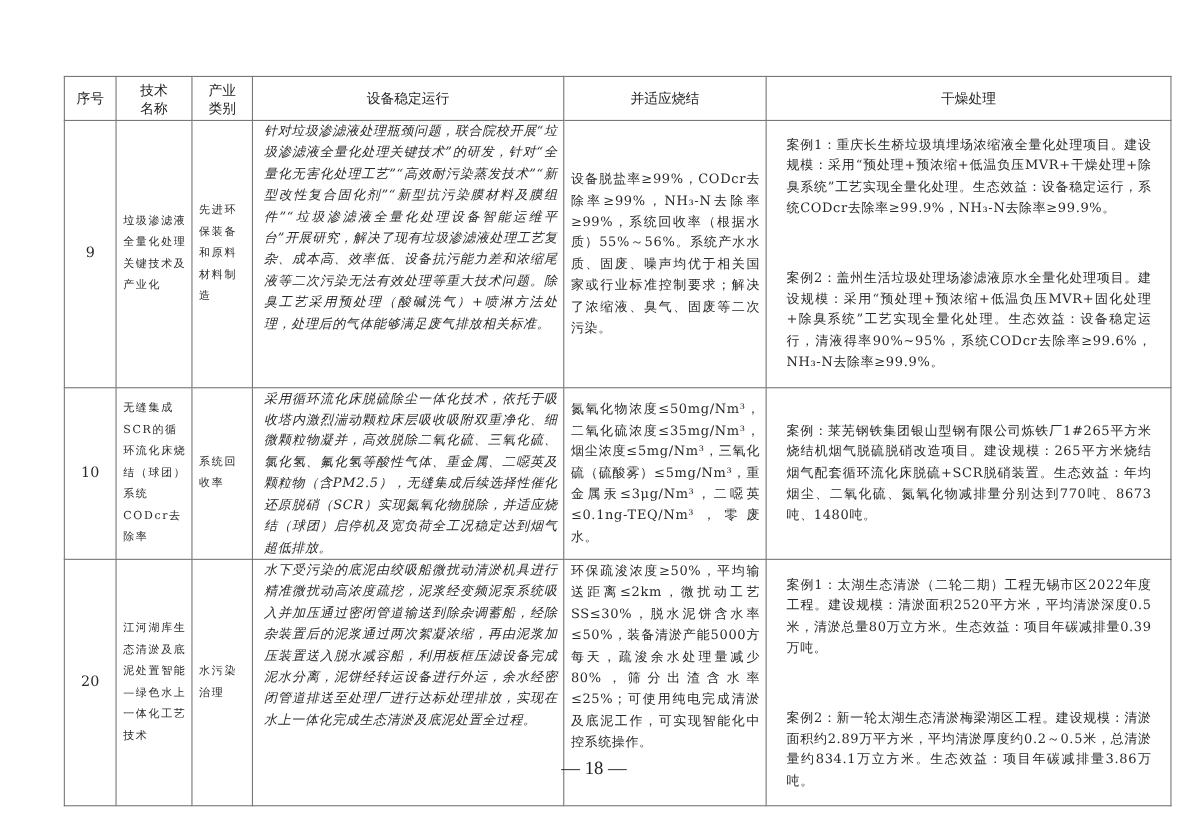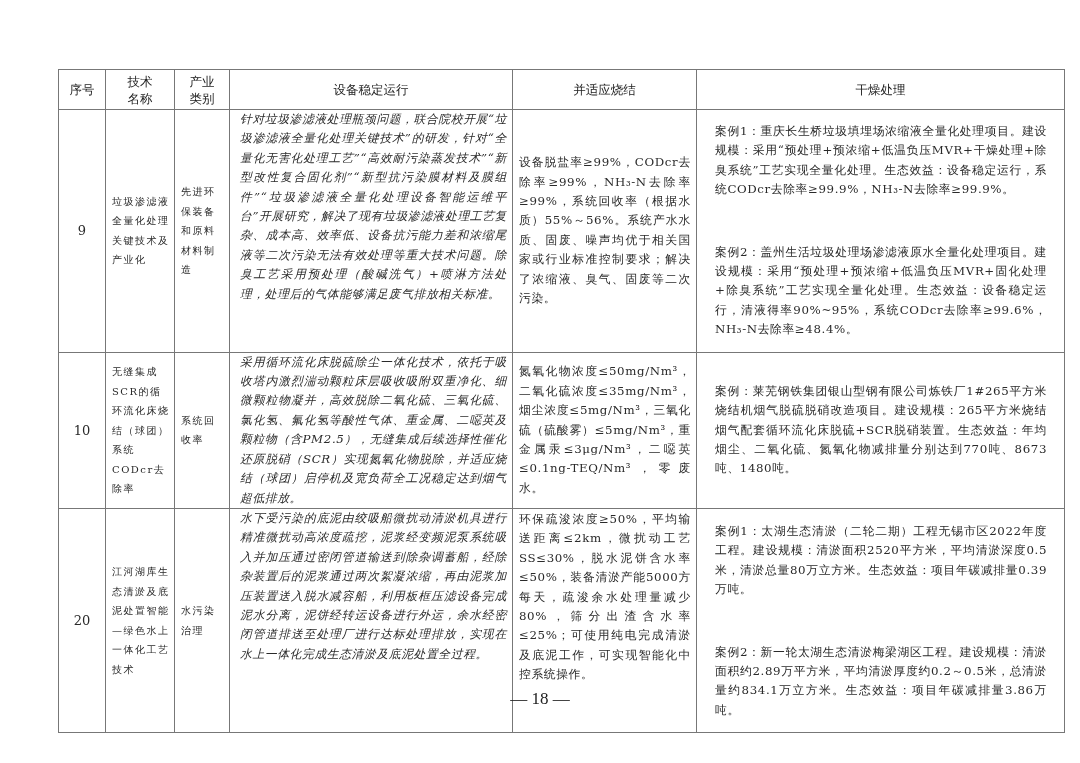--- a/index.html
+++ b/index.html
@@ -80,21 +80,21 @@
   <tbody>
     <tr class="row9">
       <td class="num">9</td>
       <td class="name">垃圾渗滤液全量化处理关键技术及产业化</td>
       <td class="cat">先进环保装备和原料材料制造</td>
       <td class="content">针对垃圾渗滤液处理瓶颈问题，联合院校开展“垃圾渗滤液全量化处理关键技术”的研发，针对“全量化无害化处理工艺”“高效耐污染蒸发技术”“新型改性复合固化剂”“新型抗污染膜材料及膜组件”“垃圾渗滤液全量化处理设备智能运维平台”开展研究，解决了现有垃圾渗滤液处理工艺复杂、成本高、效率低、设备抗污能力差和浓缩尾液等二次污染无法有效处理等重大技术问题。除臭工艺采用预处理（酸碱洗气）+喷淋方法处理，处理后的气体能够满足废气排放相关标准。</td>
       <td class="params">设备脱盐率≥99%，CODcr去除率≥99%，NH₃-N去除率≥99%，系统回收率（根据水质）55%～56%。系统产水水质、固废、噪声均优于相关国家或行业标准控制要求；解决了浓缩液、臭气、固废等二次污染。</td>
       <td class="cases">
         <p class="case-p">案例1：重庆长生桥垃圾填埋场浓缩液全量化处理项目。建设规模：采用“预处理+预浓缩+低温负压MVR+干燥处理+除臭系统”工艺实现全量化处理。生态效益：设备稳定运行，系统CODcr去除率≥99.9%，NH₃-N去除率≥99.9%。</p>
         <div class="case-gap"></div>
-        <p class="case-p">案例2：盖州生活垃圾处理场渗滤液原水全量化处理项目。建设规模：采用“预处理+预浓缩+低温负压MVR+固化处理+除臭系统”工艺实现全量化处理。生态效益：设备稳定运行，清液得率90%~95%，系统CODcr去除率≥99.6%，NH₃-N去除率≥48.4%。</p>
+        <p class="case-p">案例2：盖州生活垃圾处理场渗滤液原水全量化处理项目。建设规模：采用“预处理+预浓缩+低温负压MVR+固化处理+除臭系统”工艺实现全量化处理。生态效益：设备稳定运行，清液得率90%~95%，系统CODcr去除率≥99.6%，NH₃-N去除率≥99.9%。</p>
       </td>
     </tr>
     <tr class="row10">
       <td class="num">10</td>
       <td class="name">无缝集成SCR的循环流化床烧结（球团）系统CODcr去除率</td>
       <td class="cat">系统回收率</td>
       <td class="content">采用循环流化床脱硫除尘一体化技术，依托于吸收塔内激烈湍动颗粒床层吸收吸附双重净化、细微颗粒物凝并，高效脱除二氧化硫、三氧化硫、氯化氢、氟化氢等酸性气体、重金属、二噁英及颗粒物（含PM2.5），无缝集成后续选择性催化还原脱硝（SCR）实现氮氧化物脱除，并适应烧结（球团）启停机及宽负荷全工况稳定达到烟气超低排放。</td>
       <td class="params">氮氧化物浓度≤50mg/Nm³，二氧化硫浓度≤35mg/Nm³，烟尘浓度≤5mg/Nm³，三氧化硫（硫酸雾）≤5mg/Nm³，重金属汞≤3μg/Nm³，二噁英≤0.1ng-TEQ/Nm³，零废水。</td>
       <td class="cases">
         <p class="case-p">案例：莱芜钢铁集团银山型钢有限公司炼铁厂1#265平方米烧结机烟气脱硫脱硝改造项目。建设规模：265平方米烧结烟气配套循环流化床脱硫+SCR脱硝装置。生态效益：年均烟尘、二氧化硫、氮氧化物减排量分别达到770吨、8673吨、1480吨。</p>

